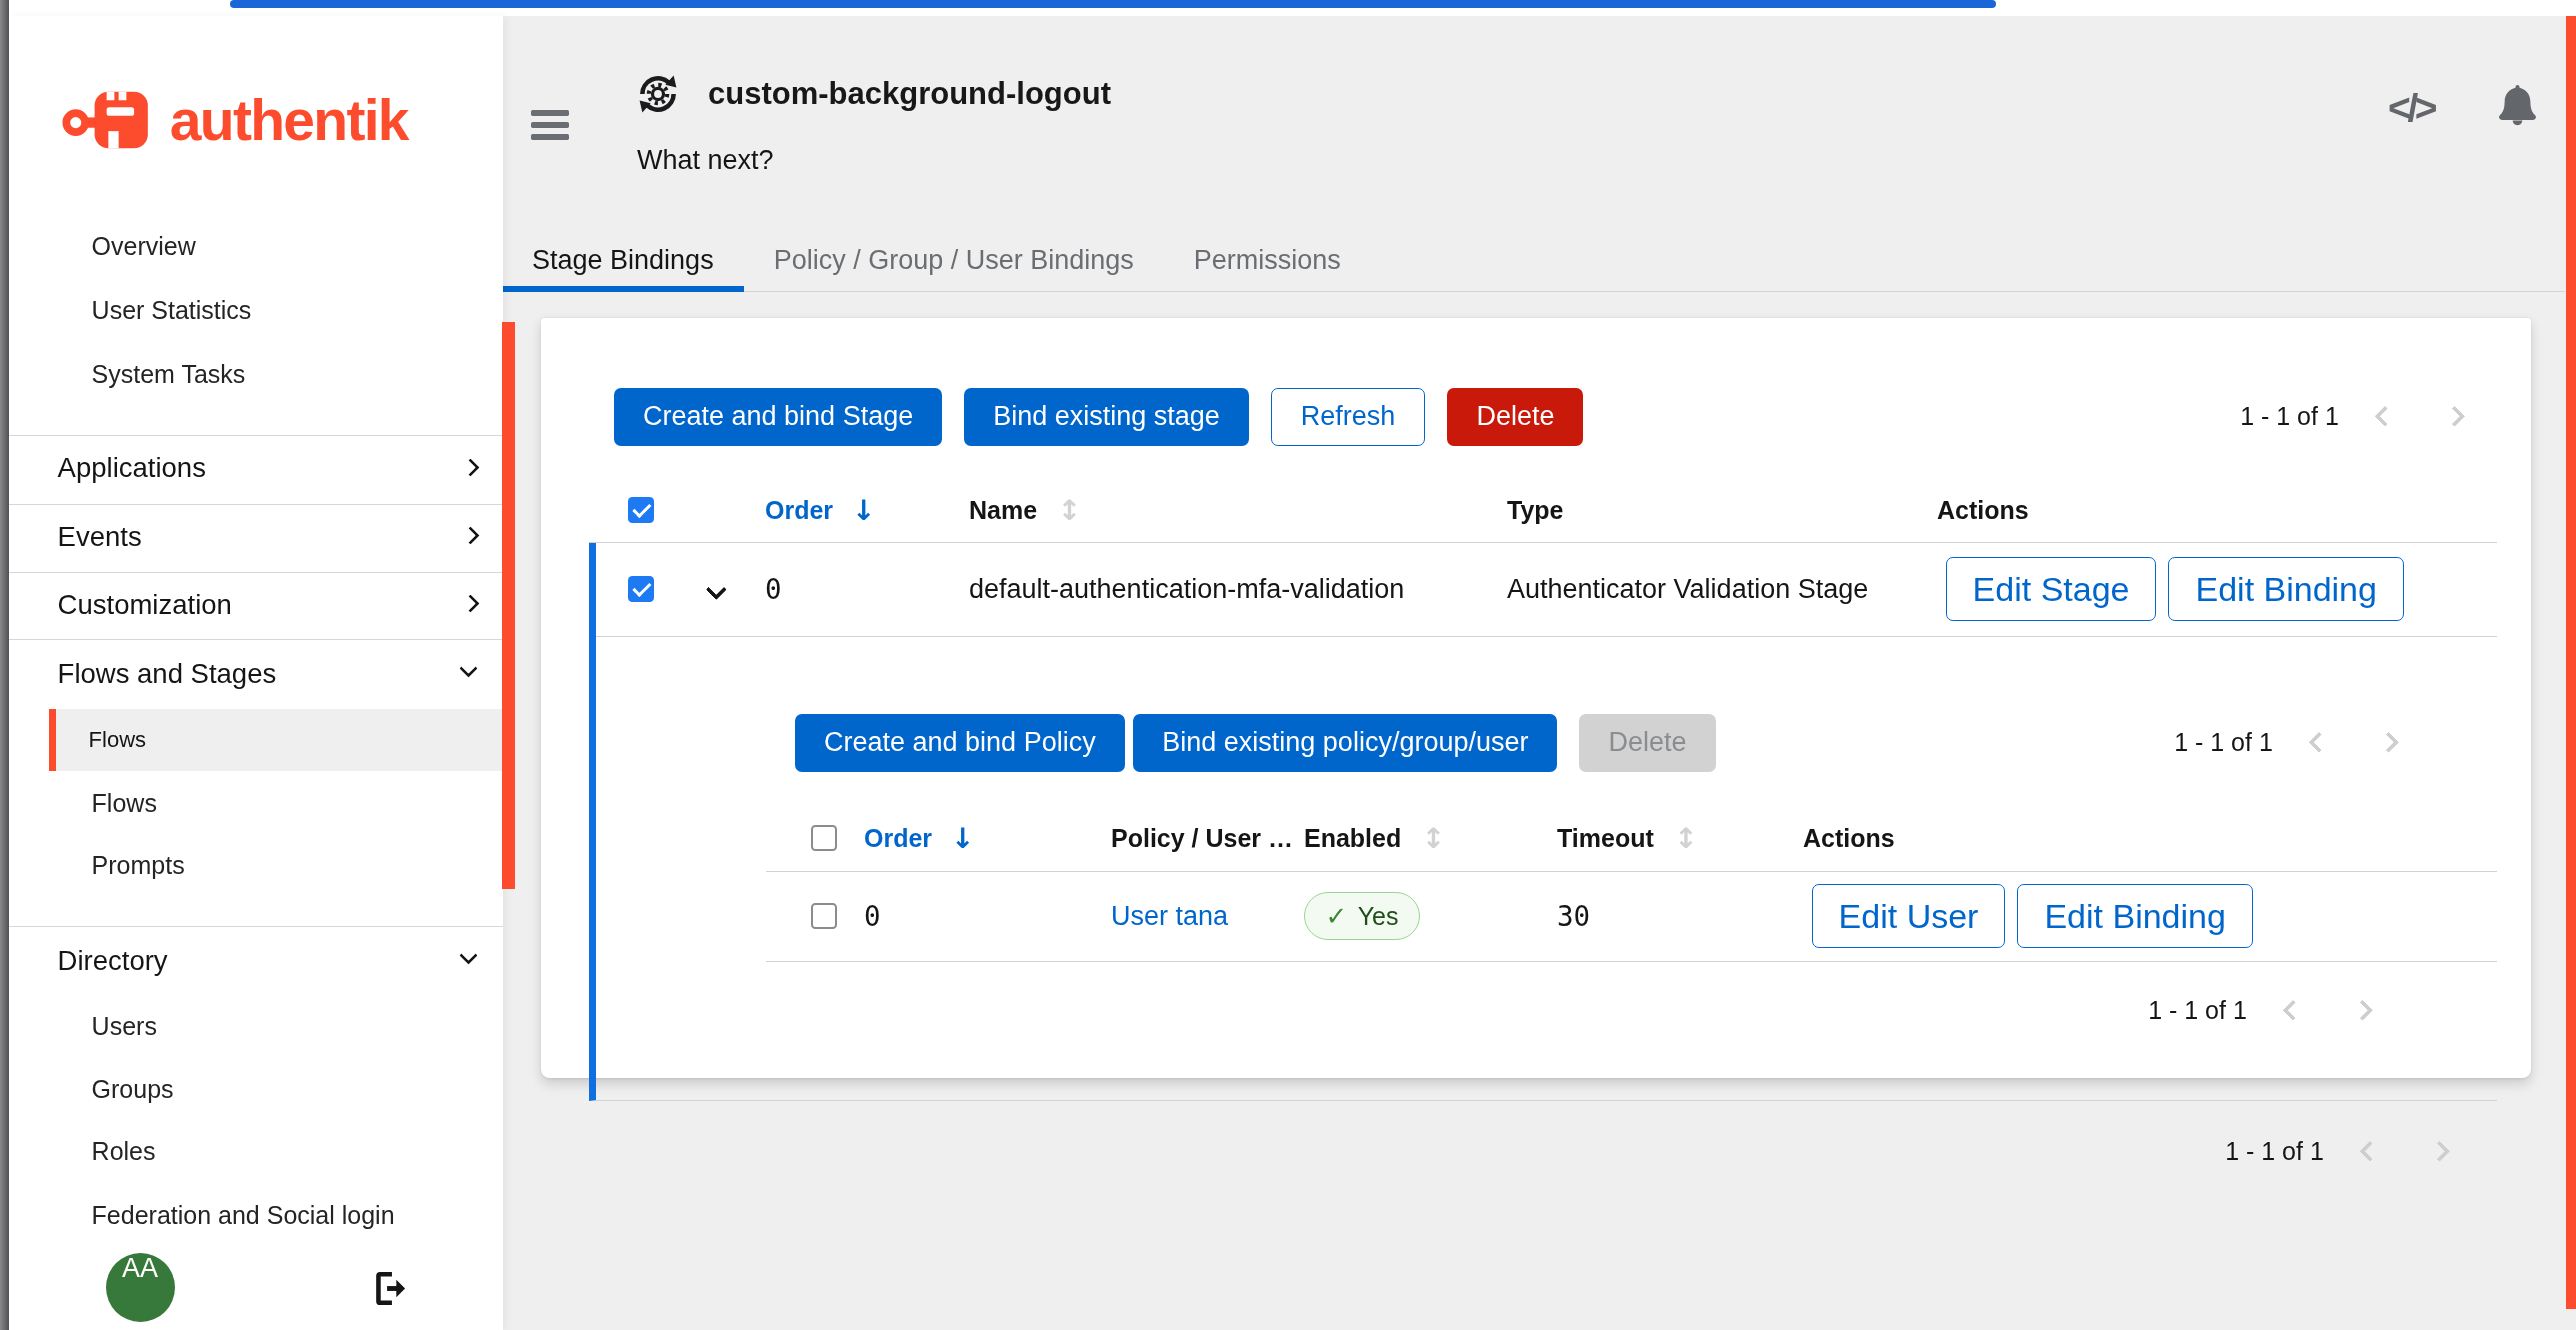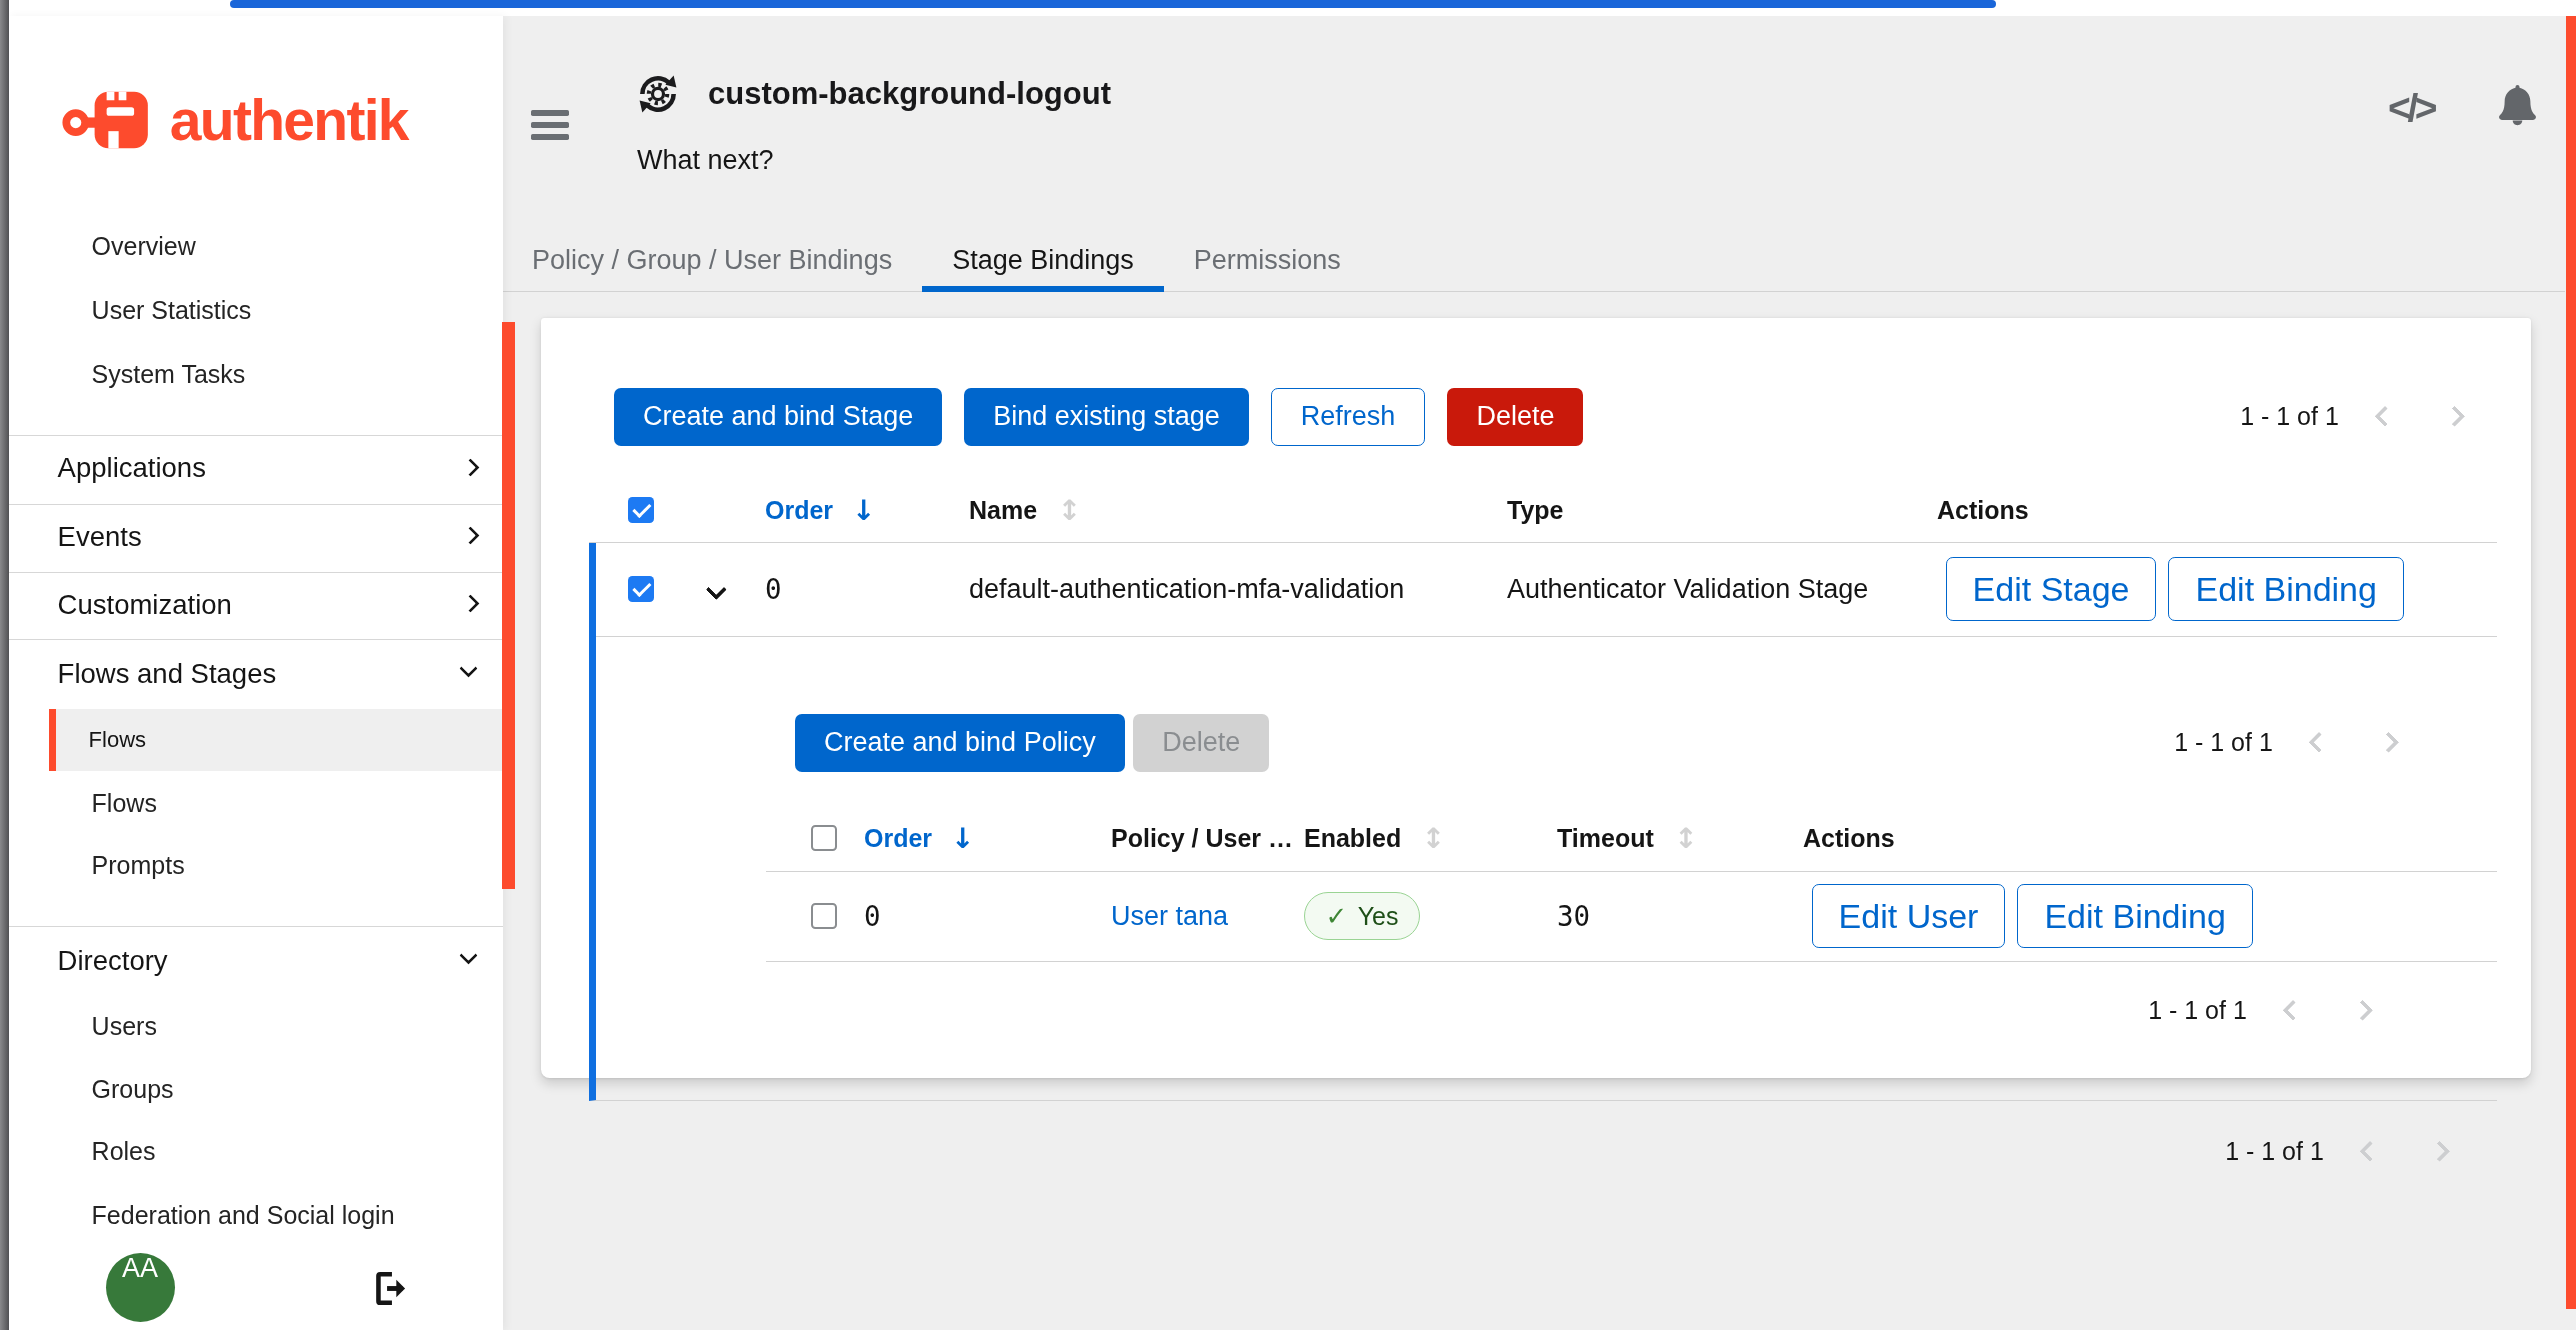--- a/index.html
+++ b/index.html
@@ -211,25 +211,25 @@
   </svg>
   <h1 class="page-title">custom-background-logout</h1>
   <div class="page-sub">What next?</div>
 
   <span class="api-icon"></span>
   <svg class="bell-icon" viewBox="0 0 448 512">
     <path fill="#63666a" d="M224 480c32 0 57-25 57-56H167c0 31 25 56 57 56zm210-121c-20-21-57-53-57-167 0-80-56-144-129-160v-8a24 24 0 1 0-48 0v8C127 48 71 112 71 192c0 114-37 146-57 167-7 7-10 15-10 23 1 16 13 34 34 34h372c21 0 33-18 34-34 0-8-3-16-10-23z"></path>
   </svg>
 
   <div class="tabs">
+    <div class="tab active">
+        <span>Stage Bindings</span>
+      </div>
     <div class="tab">
         <span>Policy / Group / User Bindings</span>
-      </div>
-    <div class="tab active">
-        <span>Stage Bindings</span>
       </div>
     <div class="tab">
         <span>Permissions</span>
       </div>
   </div>
 
   <div class="card">
 
     <div class="toolbar">
       <button class="btn primary">Create and bind Stage</button>
@@ -274,20 +274,21 @@
           <span class="actions-cell">
             <button class="btn-sm">Edit Stage</button>
             <button class="btn-sm">Edit Binding</button>
           </span>
         </div>
 
         <div class="expanded">
 
           <div class="exp-toolbar">
             <button class="btn primary gap10">Create and bind Policy</button>
+            <button class="btn primary gap26">Bind existing policy/group/user</button>
             <button class="btn disabled">Delete</button>
             <span class="spacer"></span>
             <div class="pager">
               <span>1 - 1 of 1</span>
               <span class="pchev left"></span>
               <span class="pchev right"></span>
             </div>
           </div>
 
           <div class="policy-table">

